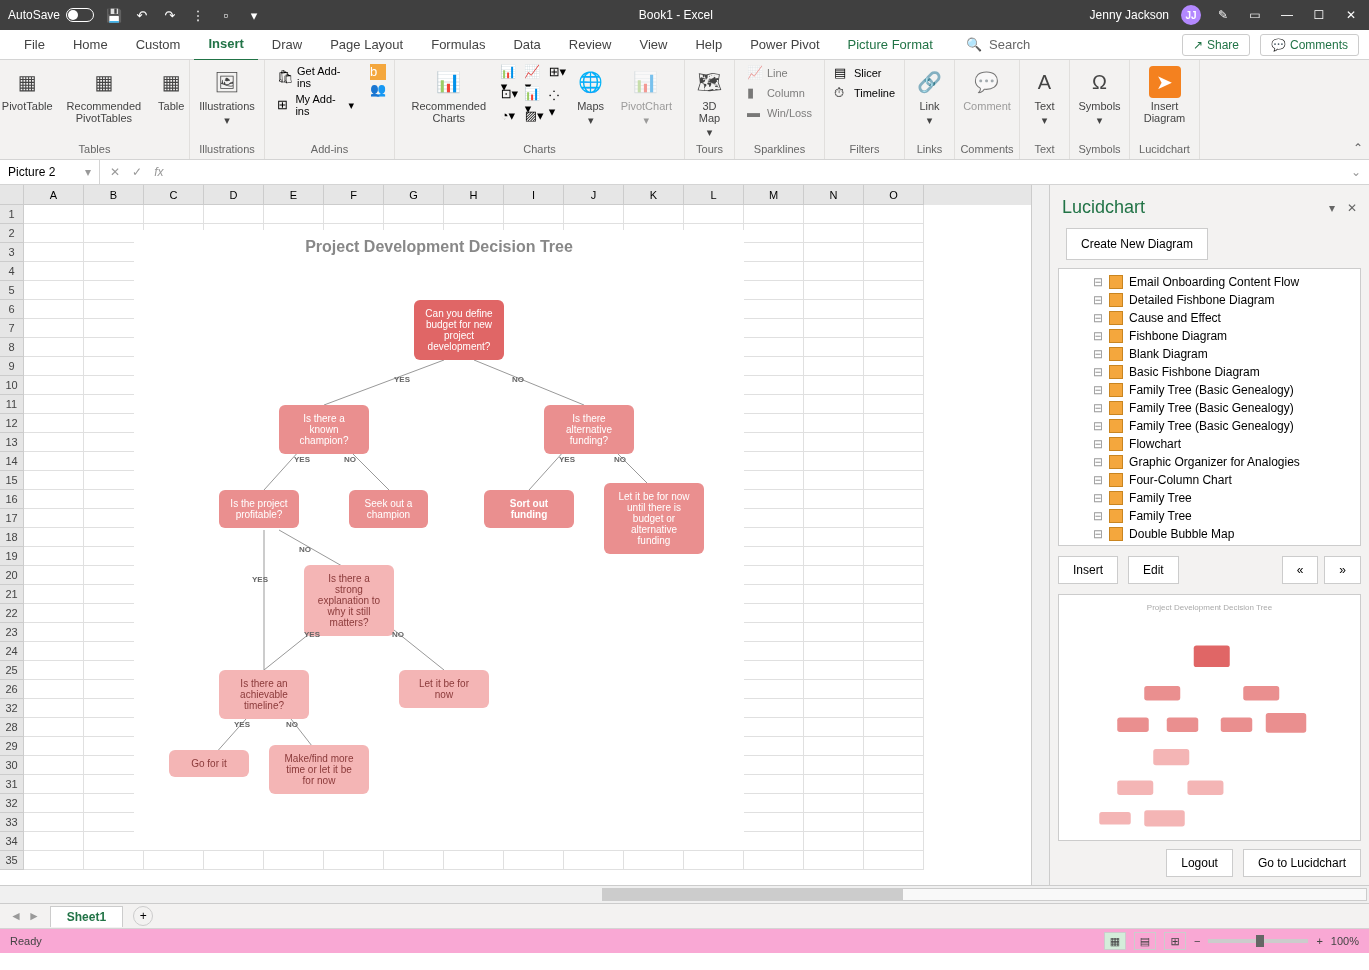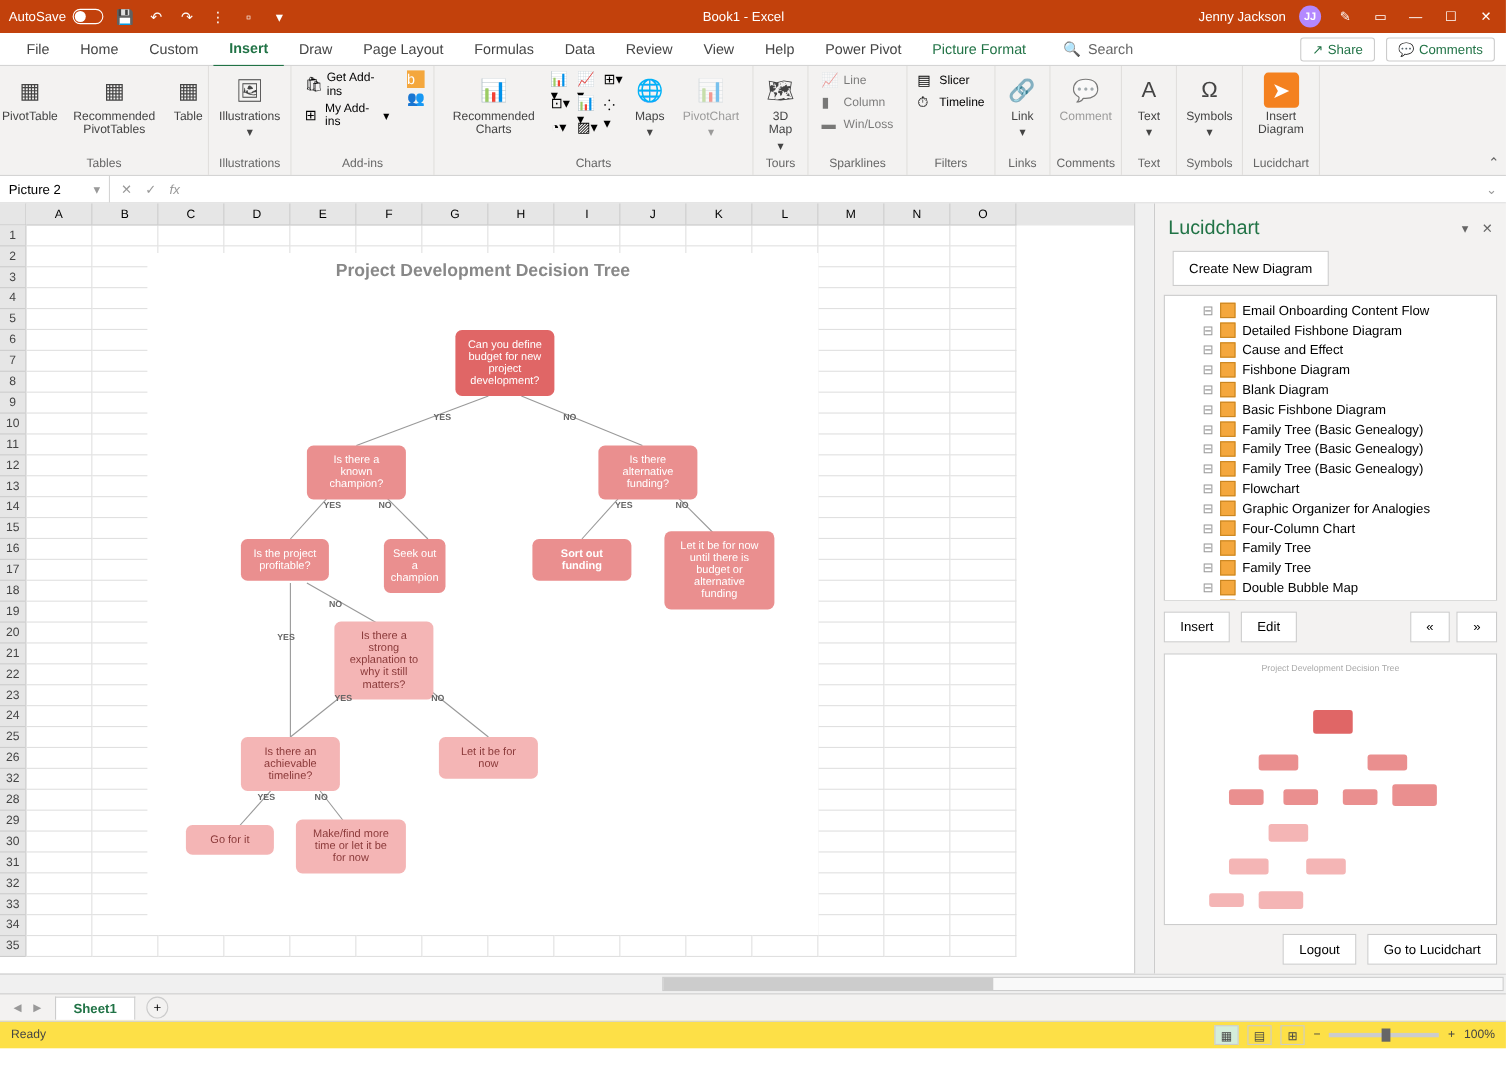--- a/index.html
+++ b/index.html
@@ -1,17 +1,17 @@
 <!DOCTYPE html>
 <html><head>
 <meta charset="utf-8">
 <style>
 *{margin:0;padding:0;box-sizing:border-box;font-family:'Segoe UI',Tahoma,sans-serif;}
 body{width:1369px;height:970px;background:#fff;overflow:hidden;font-size:12px;}
-.titlebar{height:30px;background:#c2410c;display:flex;align-items:center;color:#fff;font-size:12px;padding:0 8px;}
+.titlebar{height:30px;background:#404040;display:flex;align-items:center;color:#fff;font-size:12px;padding:0 8px;}
 .titlebar-left{display:flex;align-items:center;gap:12px;}
 .autosave{display:flex;align-items:center;gap:6px;}
 .toggle{width:28px;height:14px;border:1px solid #fff;border-radius:8px;position:relative;}
 .toggle::after{content:'';width:10px;height:10px;background:#fff;border-radius:50%;position:absolute;left:1px;top:1px;}
 .qat-icon{width:16px;height:16px;display:inline-flex;align-items:center;justify-content:center;font-size:13px;}
 .titlebar-center{flex:1;text-align:center;}
 .titlebar-right{display:flex;align-items:center;gap:12px;}
 .avatar{width:20px;height:20px;border-radius:50%;background:#b388ff;display:inline-flex;align-items:center;justify-content:center;font-size:10px;font-weight:600;}
 .win-btn{width:20px;height:20px;display:inline-flex;align-items:center;justify-content:center;cursor:pointer;}
 .menubar{height:30px;background:#fff;border-bottom:1px solid #d4d4d4;display:flex;align-items:center;padding:0 10px;font-size:13px;}
@@ -64,21 +64,21 @@
 .lucid-btns{display:flex;gap:10px;padding:10px 0;}
 .lucid-btn{background:#fff;border:1px solid #ccc;padding:6px 14px;cursor:pointer;font-size:12px;}
 .lucid-nav{display:flex;gap:6px;margin-left:auto;}
 .lucid-preview{background:#fff;border:1px solid #ccc;height:250px;padding:8px;position:relative;}
 .lucid-footer{display:flex;justify-content:flex-end;gap:10px;padding-top:8px;}
 .hscroll-area{height:18px;display:flex;background:#f0f0f0;border-top:1px solid #ccc;}
 .sheet-tabs{height:25px;background:#f3f2f1;border-top:1px solid #ccc;display:flex;align-items:center;padding-left:10px;}
 .tab-nav{display:flex;gap:6px;color:#999;margin-right:10px;}
 .sheet-tab{background:#fff;border:1px solid #ccc;border-bottom:none;padding:3px 16px;font-size:12px;color:#217346;font-weight:600;}
 .add-sheet{width:20px;height:20px;border:1px solid #ccc;border-radius:50%;margin-left:10px;display:flex;align-items:center;justify-content:center;cursor:pointer;}
-.statusbar{height:25px;background:#fde047;border-top:1px solid #d4d4d4;display:flex;align-items:center;padding:0 10px;font-size:11px;color:#444;}
+.statusbar{height:25px;background:#f9a8d4;border-top:1px solid #d4d4d4;display:flex;align-items:center;padding:0 10px;font-size:11px;color:#444;}
 .status-right{margin-left:auto;display:flex;align-items:center;gap:8px;}
 .view-btn{width:22px;height:18px;border:1px solid #ccc;display:flex;align-items:center;justify-content:center;}
 .view-btn.active{background:#d4edda;}
 .zoom-slider{width:100px;height:4px;background:#ccc;position:relative;}
 .zoom-thumb{width:8px;height:12px;background:#666;position:absolute;left:48px;top:-4px;}
 svg.conn{position:absolute;top:0;left:0;width:100%;height:100%;pointer-events:none;}
 .mini-node{position:absolute;border-radius:3px;font-size:5px;color:#fff;text-align:center;padding:2px;}
 </style>
 </head>
 <body>
@@ -413,21 +413,21 @@
           <div class="node n-dark" style="top:70px;left:280px;width:90px;">Can you define budget for new project development?</div>
           <div class="elabel" style="top:145px;left:260px;">YES</div>
           <div class="elabel" style="top:145px;left:378px;">NO</div>
           <div class="node n-med" style="top:175px;left:145px;width:90px;">Is there a known champion?</div>
           <div class="node n-med" style="top:175px;left:410px;width:90px;">Is there alternative funding?</div>
           <div class="elabel" style="top:225px;left:160px;">YES</div>
           <div class="elabel" style="top:225px;left:210px;">NO</div>
           <div class="elabel" style="top:225px;left:425px;">YES</div>
           <div class="elabel" style="top:225px;left:480px;">NO</div>
           <div class="node n-med" style="top:260px;left:85px;width:80px;">Is the project profitable?</div>
-          <div class="node n-med" style="top:260px;left:215px;width:56px;">Seek out a champion</div>
+          <div class="node n-med" style="top:260px;left:215px;width:79px;">Seek out a champion</div>
           <div class="node n-med" style="top:260px;left:350px;width:90px;font-weight:bold;">Sort out funding</div>
           <div class="node n-med" style="top:253px;left:470px;width:100px;">Let it be for now until there is budget or alternative funding</div>
           <div class="elabel" style="top:315px;left:165px;">NO</div>
           <div class="elabel" style="top:345px;left:118px;">YES</div>
           <div class="node n-light" style="top:335px;left:170px;width:90px;">Is there a strong explanation to why it still matters?</div>
           <div class="elabel" style="top:400px;left:170px;">YES</div>
           <div class="elabel" style="top:400px;left:258px;">NO</div>
           <div class="node n-light" style="top:440px;left:85px;width:90px;">Is there an achievable timeline?</div>
           <div class="node n-light" style="top:440px;left:265px;width:90px;">Let it be for now</div>
           <div class="elabel" style="top:490px;left:100px;">YES</div>

